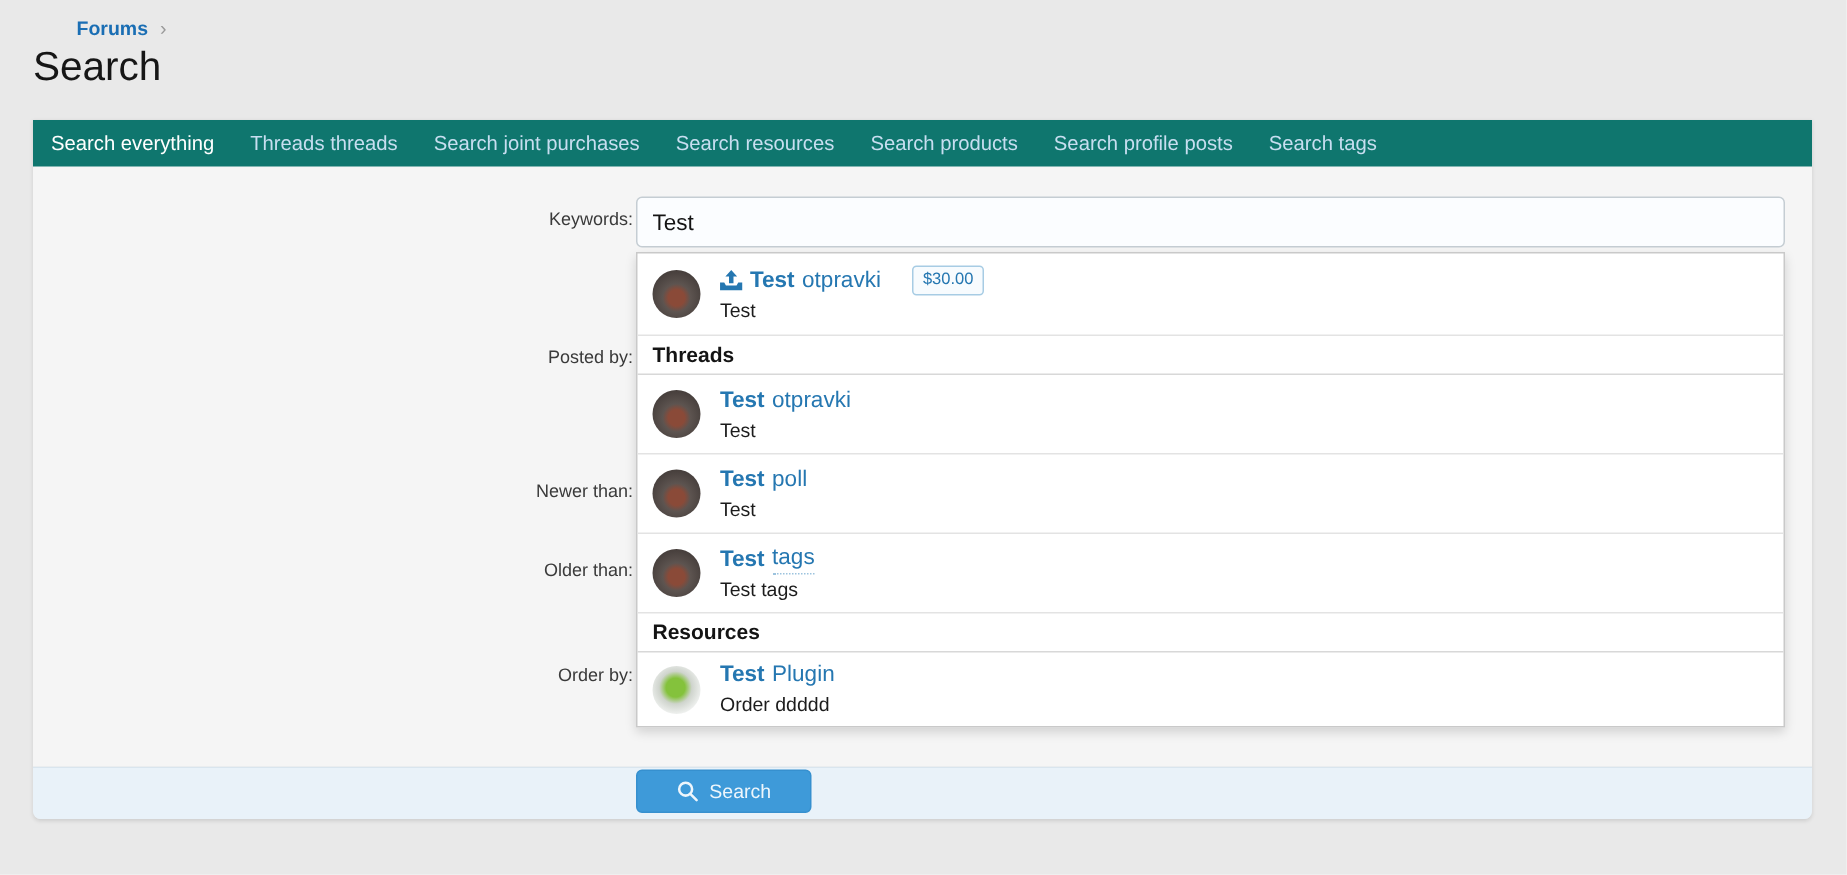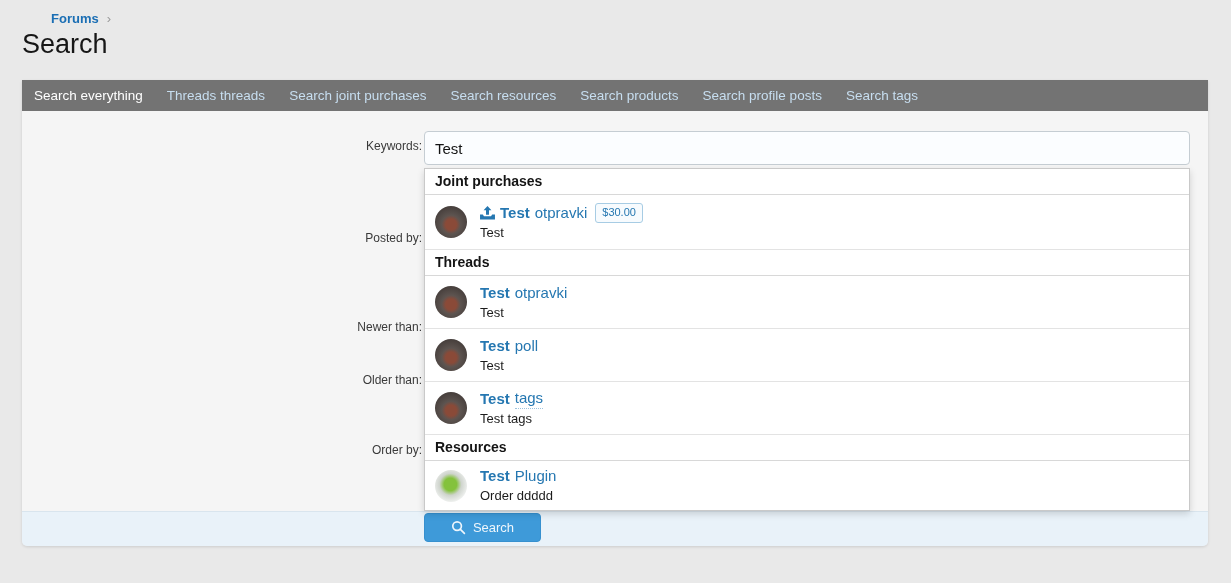--- a/index.html
+++ b/index.html
@@ -16,21 +16,21 @@
   
   .breadcrumb { position:absolute; left:23px; top:11px; font-size:13px; font-weight:bold;margin-left:28px; }
   .breadcrumb a { color:#1a6eb4; text-decoration:none; cursor:pointer; }
   .breadcrumb .sep { color:#9a9a9a; font-weight:normal; margin-left:8px; font-size:13px; }
   .page-title { position:absolute; left:22px; top:29px; font-size:27px; font-weight:400; color:#161616; }
 
   
   .block { position:absolute; left:22px; top:80px; width:1186px; height:466px;
            box-shadow:0 1px 3px rgba(0,0,0,0.12); border-radius:0 0 5px 5px; }
 
-  .tabbar { position:absolute; left:0; top:0; width:100%; height:49px; background:#737373; display:flex;text-align:center; }
+  .tabbar { position:absolute; left:0; top:0; width:100%; height:49px; background:#0f766e; display:flex;text-align:center; }
   .tab { color:#c7def0; font-size:13.5px; line-height:31px; padding:0 12px; cursor:pointer; position:relative; white-space:nowrap; }
   .tab.active { color:#ffffff; }
   .tab.active::after { content:""; position:absolute; left:0; right:0; bottom:0; height:3px; background:#a9d4ed; }
 
   .form-body { position:absolute; left:0; top:31px; width:100%; height:400px; background:#f5f5f5; }
   .field-label { position:absolute; right:786px; font-size:12px; color:#3a3a3a; white-space:nowrap; }
 
   .keywords-input { position:absolute; left:402px; top:20px; width:766px; height:34px;
     background:#fbfdff; border:1px solid #c5cdd3; border-radius:4px; padding:0 10px;
     font-size:15px; color:#141414; font-family:"Liberation Sans", sans-serif; outline:none; }
@@ -44,21 +44,21 @@
   .dd-row:last-child { border-bottom:none; }
   .dd-row .avatar { width:32px; height:32px; border-radius:50%; flex:0 0 32px; margin-right:13px; }
   .avatar-figurine { background:radial-gradient(circle at 50% 58%, #8a4a38 0 22%, #5d5450 38%, #49413e 70%, #3c3634 100%); }
   .avatar-car { background:radial-gradient(circle at 48% 45%, #84c23c 0 26%, #cfd4cd 45%, #eef0ee 72%, #d9dcd9 100%); }
   .dd-main { display:flex; flex-direction:column; line-height:1.35; }
   .dd-title { font-size:15px; color:#2577b1; display:flex; align-items:center; gap:5px; }
   .dd-title .t-bold { font-weight:bold; }
   .dd-title .t-rest.tag-style { border-bottom:1px dotted #9cc3de; }
   .dd-sub { font-size:13px; color:#1c1c1c; margin-top:1px; }
   .price-badge { font-size:11px; color:#2577b1; border:1px solid #a7cce4; background:#f7fbfe;
-    border-radius:3px; padding:1px 6px 2px; margin-left:3px; }
+    border-radius:3px; padding:1px 6px 2px; margin-left:16px; }
   .upload-icon svg { display:block; }
 
   
   .block-footer { position:absolute; left:0; top:431px; width:100%; height:35px;
     background:#e9f2f9; border-top:1px solid #d9e5ee; border-radius:0 0 5px 5px; }
   .search-button { position:absolute; left:402px; top:1px; width:117px; height:29px;
     background:#3e9ad9; border:1px solid #3690cf; border-radius:4px; color:#eef6fc;
     font-size:13px; font-family:"Liberation Sans", sans-serif; cursor:pointer;
     display:flex; align-items:center; justify-content:center; gap:7px; }
   .search-button svg { display:block; }
@@ -90,21 +90,20 @@
       <div class="field-label" style="top:28px;">Keywords:</div>
       <div class="field-label" style="top:120px;">Posted by:</div>
       <div class="field-label" style="top:209px;">Newer than:</div>
       <div class="field-label" style="top:262px;margin-left:16px;">Older than:</div>
       <div class="field-label" style="top:332px;">Order by:</div>
 
       <input class="keywords-input" type="text" value="Test" style="">
 
       <div class="dropdown">
 
-        <div class="dd-section-header">Joint purchases</div>
         <div class="dd-row" style="height:55px;">
           <div class="avatar avatar-figurine"></div>
           <div class="dd-main">
             <div class="dd-title">
               <span class="upload-icon">
                 <svg width="15" height="14" viewBox="0 0 16 15">
                     <path fill="#2577b1" d="M8 0l4.2 4.6H9.6v4.8H6.4V4.6H3.8L8 0z"></path>
                     <path fill="#2577b1" d="M0 9h3l1.2 2h7.6L13 9h3v5.5H0z"></path>
                   </svg>
               </span>

